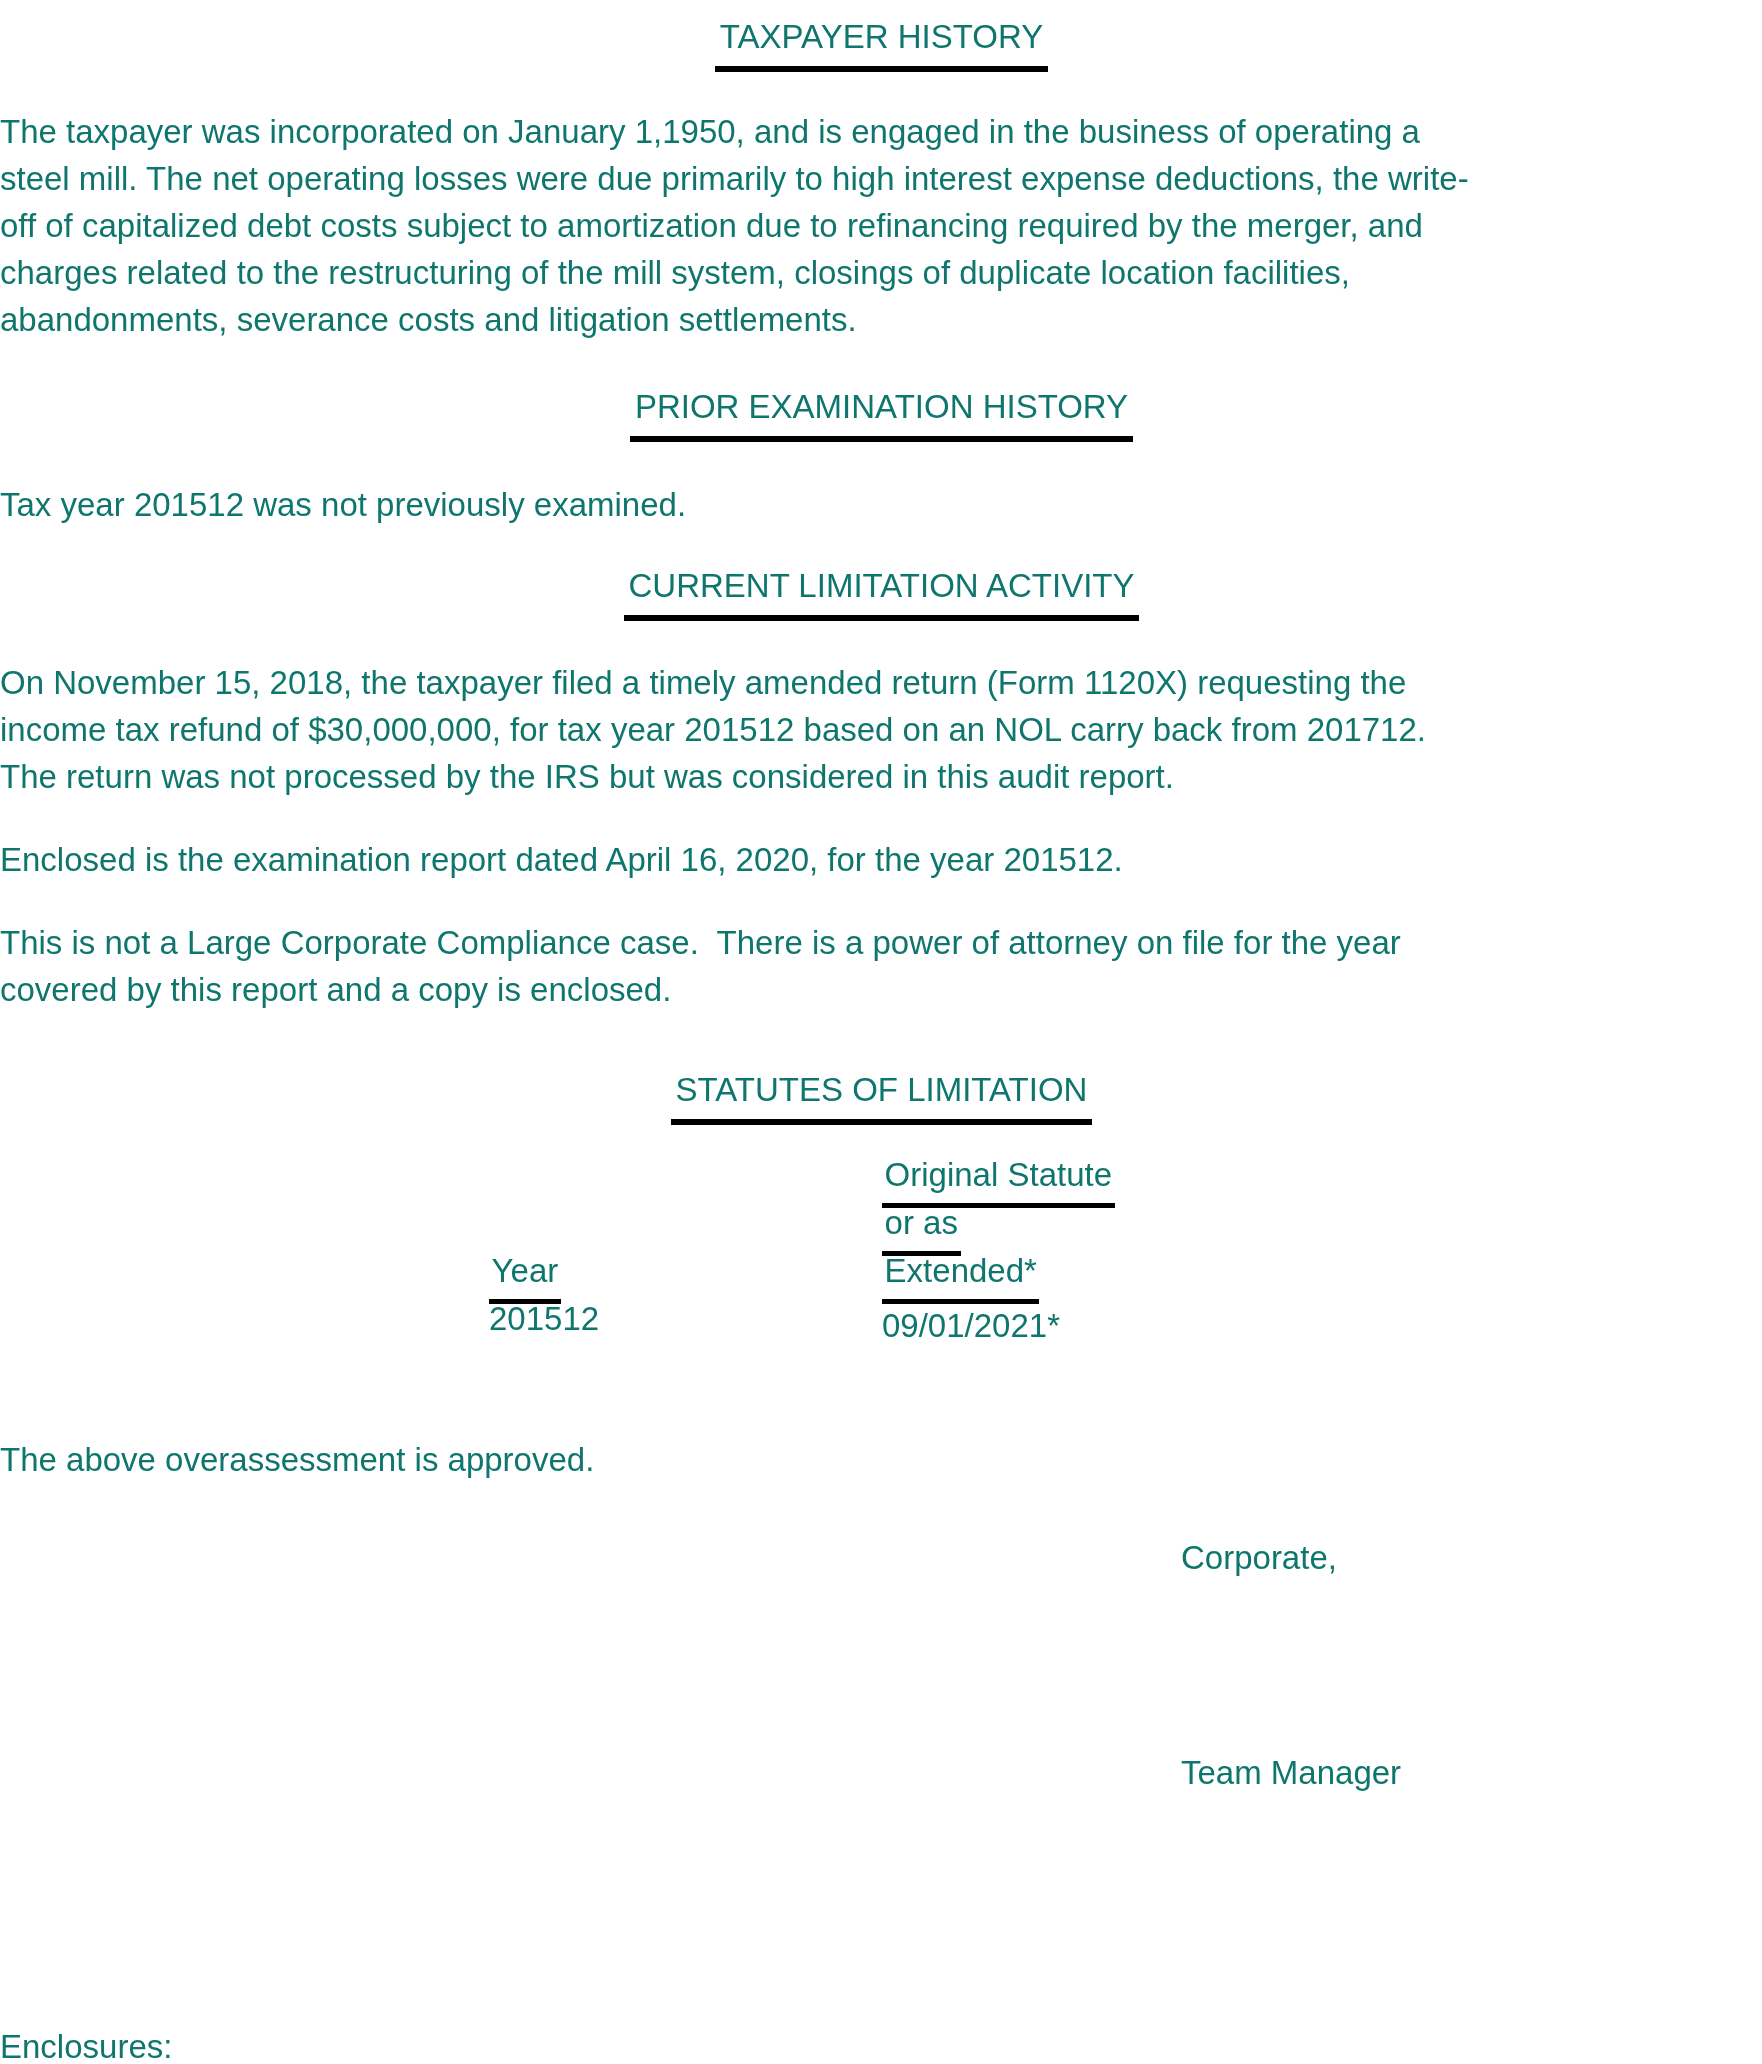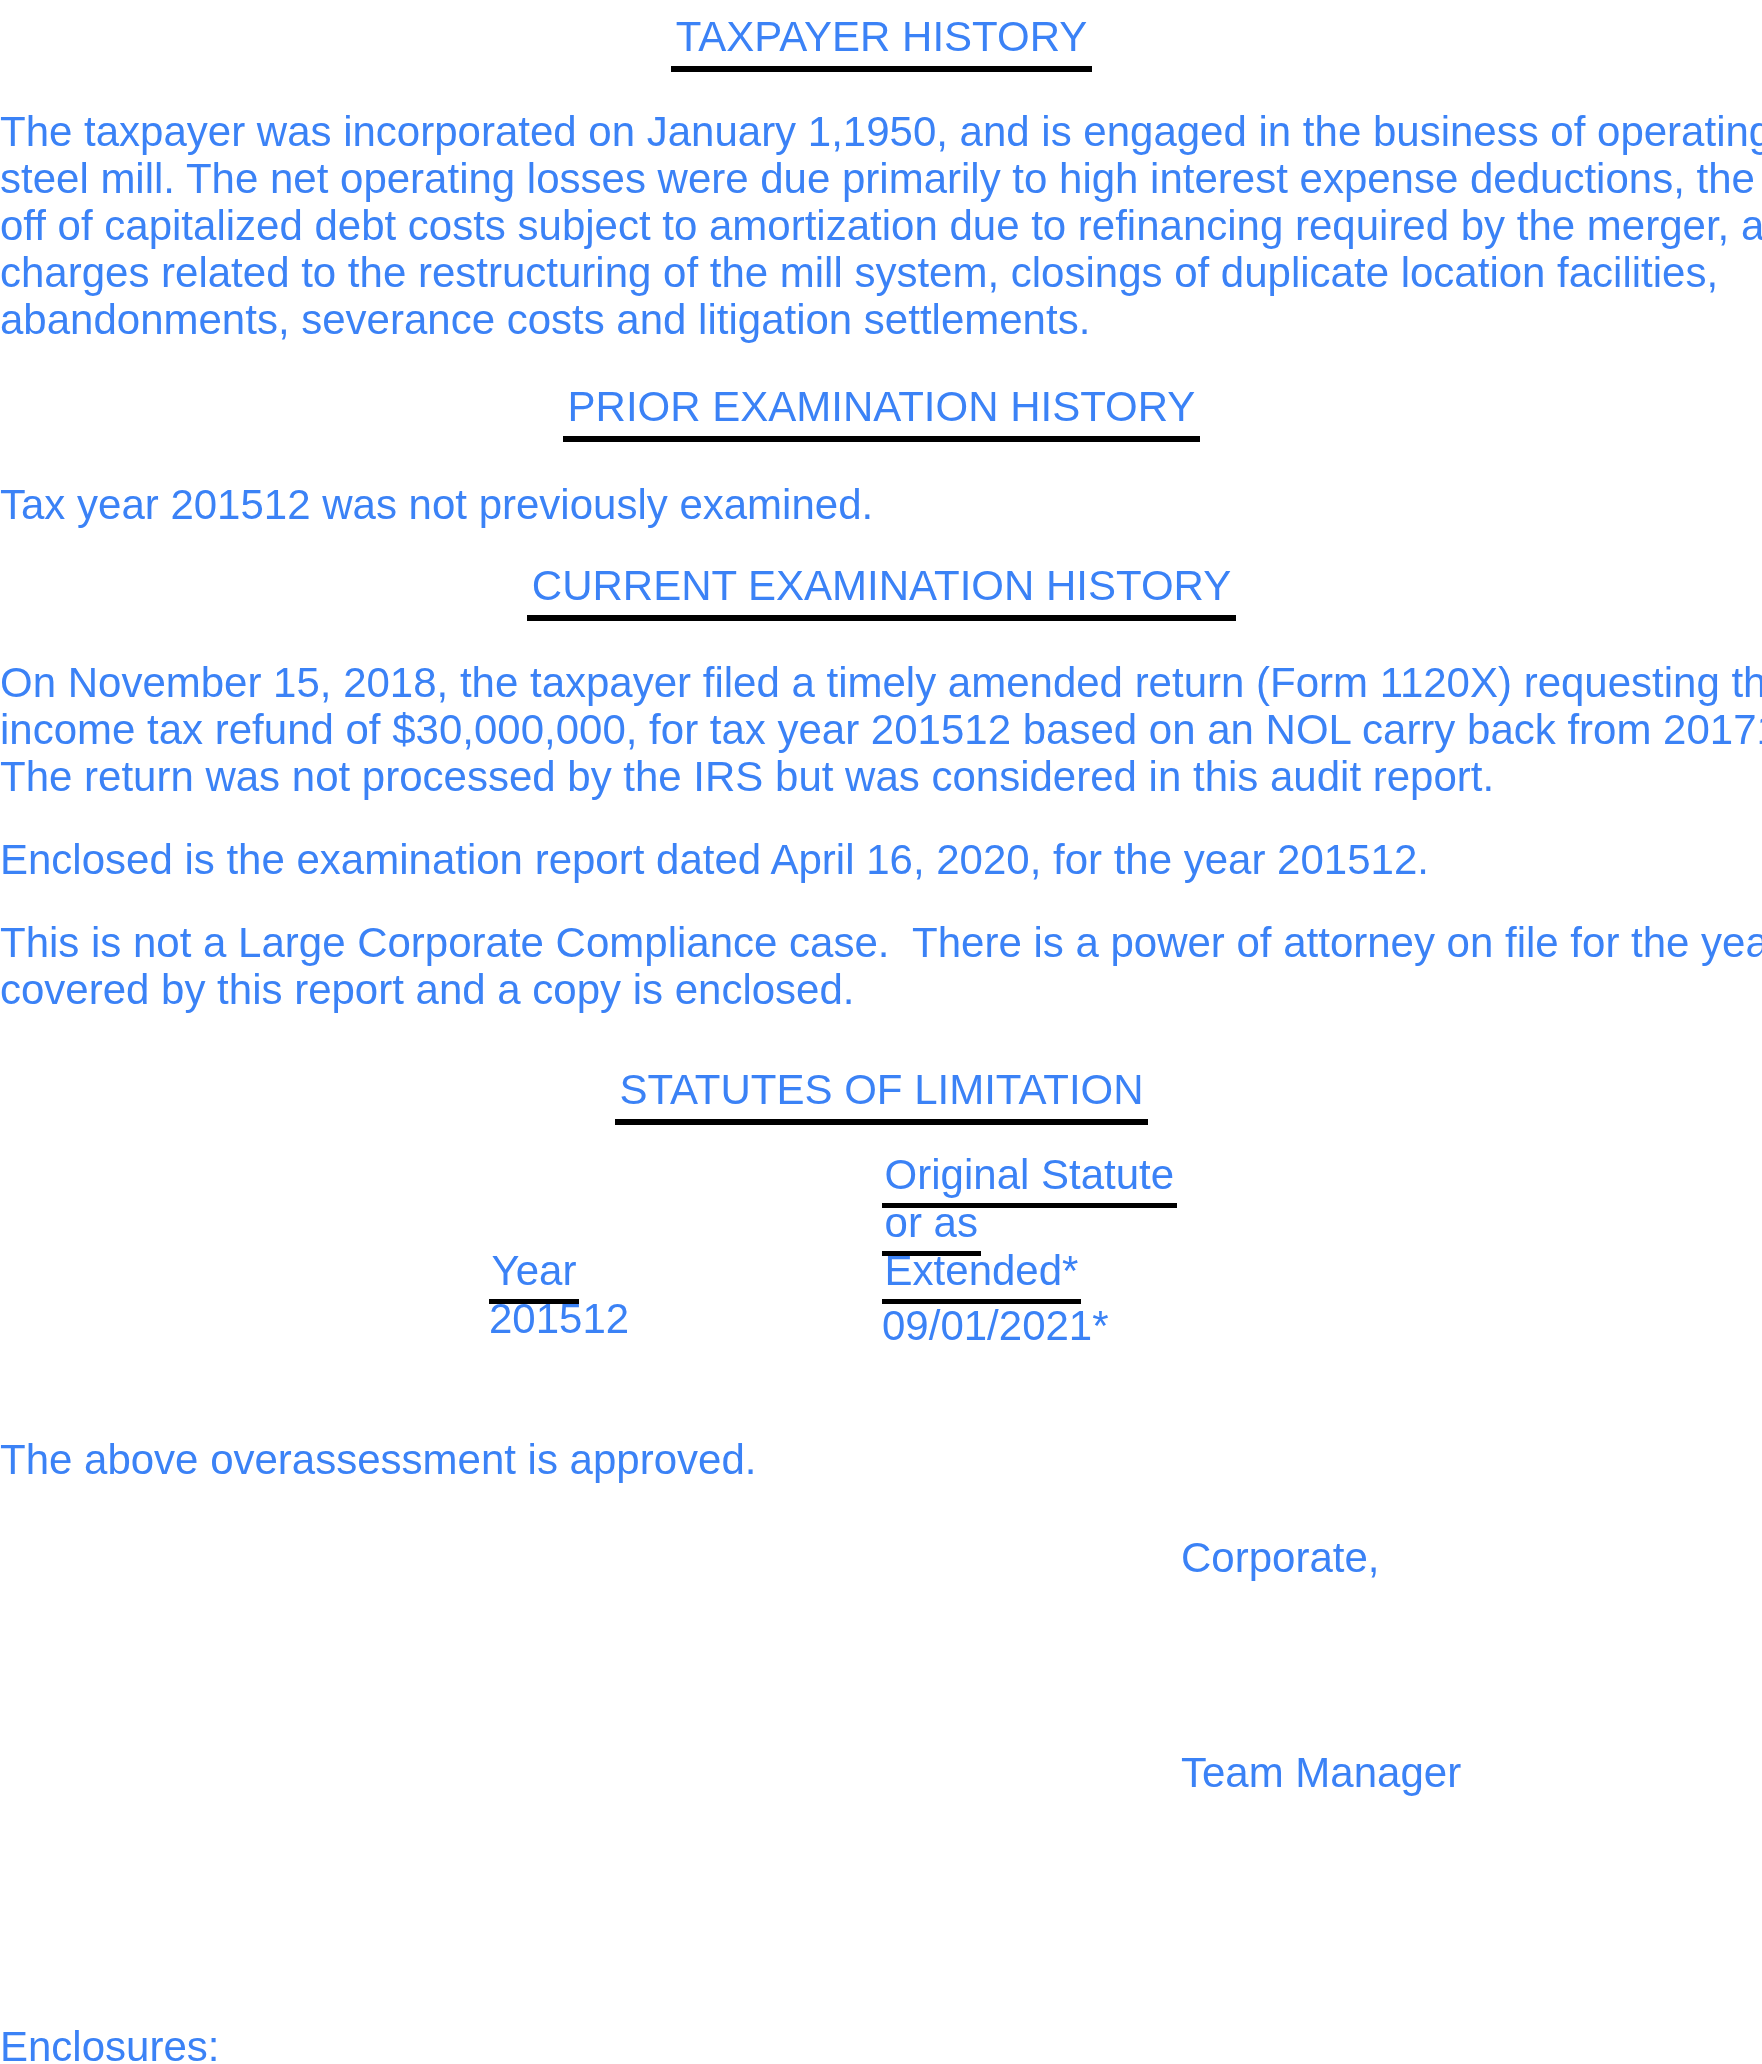--- a/index.html
+++ b/index.html
@@ -5,23 +5,23 @@
   html, body {
     margin: 0;
     padding: 0;
     background: #ffffff;
   }
   .sheet {
     position: relative;
     width: 1763px;
     height: 2065px;
     background: #ffffff;
-    color: #3b82f6;
+    color: #0f766e;
     font-family: "Liberation Sans", sans-serif;
-    font-size: 42px;
+    font-size: 33px;
     overflow: hidden;
   }
   .heading {
     position: absolute;
     left: 0;
     width: 100%;
     text-align: center;
     line-height: 42px;
   }
   .heading .bar {
@@ -66,21 +66,21 @@
 off of capitalized debt costs subject to amortization due to refinancing required by the merger, and
 charges related to the restructuring of the mill system, closings of duplicate location facilities,
 abandonments, severance costs and litigation settlements.</div>
 
   <div class="heading" style="top:386px;">
     <span class="bar">PRIOR EXAMINATION HISTORY</span>
   </div>
   <div class="para" style="top:481px;">Tax year 201512 was not previously examined.</div>
 
   <div class="heading" style="top:565px;">
-    <span class="bar">CURRENT EXAMINATION HISTORY</span>
+    <span class="bar">CURRENT LIMITATION ACTIVITY</span>
   </div>
   <div class="para" style="top:659px;">On November 15, 2018, the taxpayer filed a timely amended return (Form 1120X) requesting the
 income tax refund of $30,000,000, for tax year 201512 based on an NOL carry back from 201712.
 The return was not processed by the IRS but was considered in this audit report.</div>
   <div class="para" style="top:836px;">Enclosed is the examination report dated April 16, 2020, for the year 201512.</div>
   <div class="para" style="top:919px;">This is not a Large Corporate Compliance case.  There is a power of attorney on file for the year
 covered by this report and a copy is enclosed.</div>
 
   <div class="heading" style="top:1069px;">
     <span class="bar">STATUTES OF LIMITATION</span>

